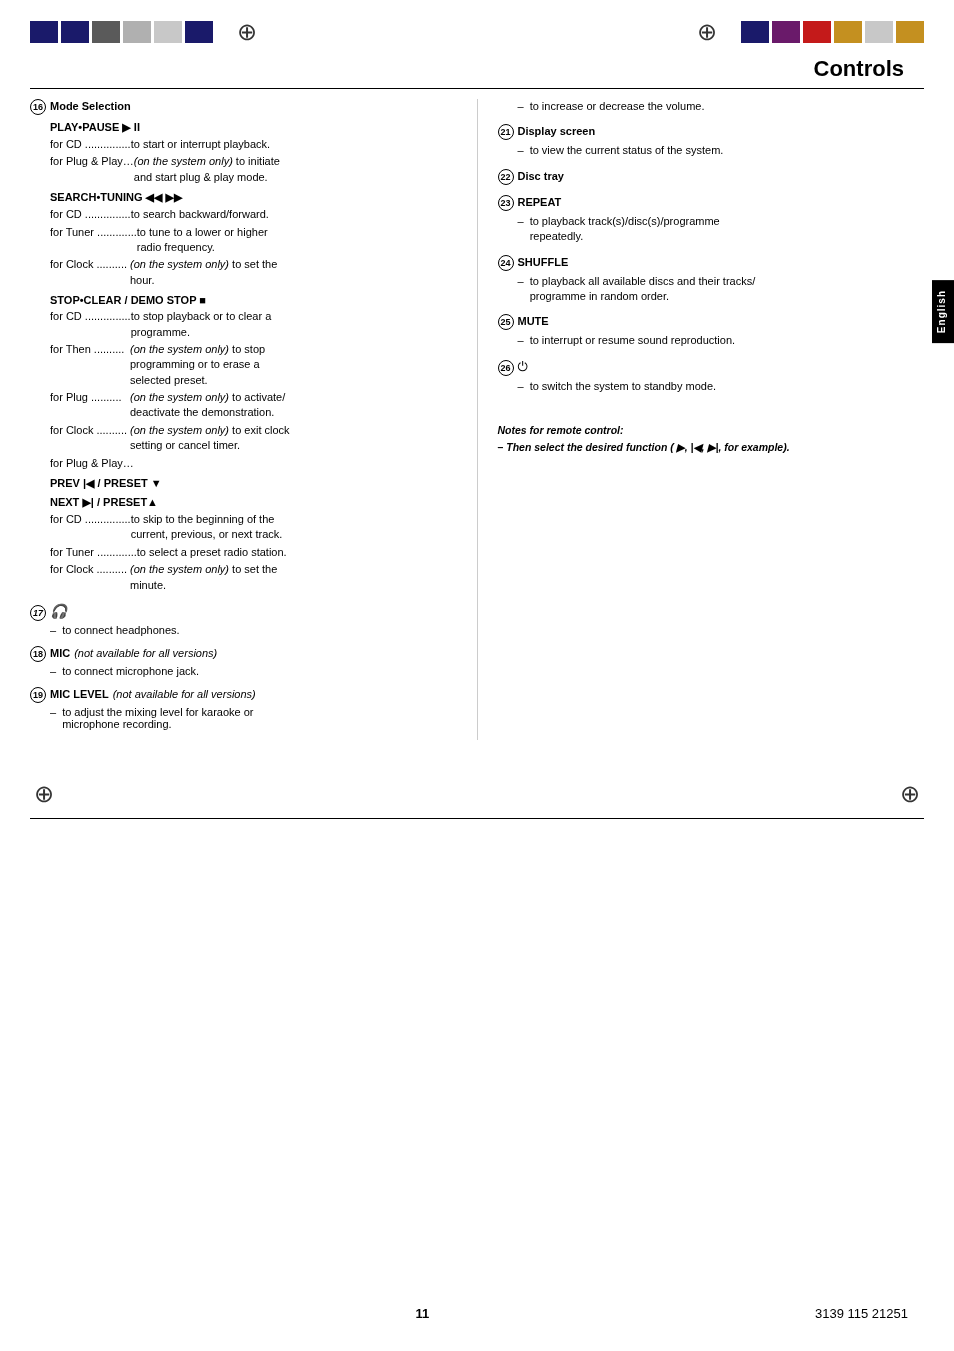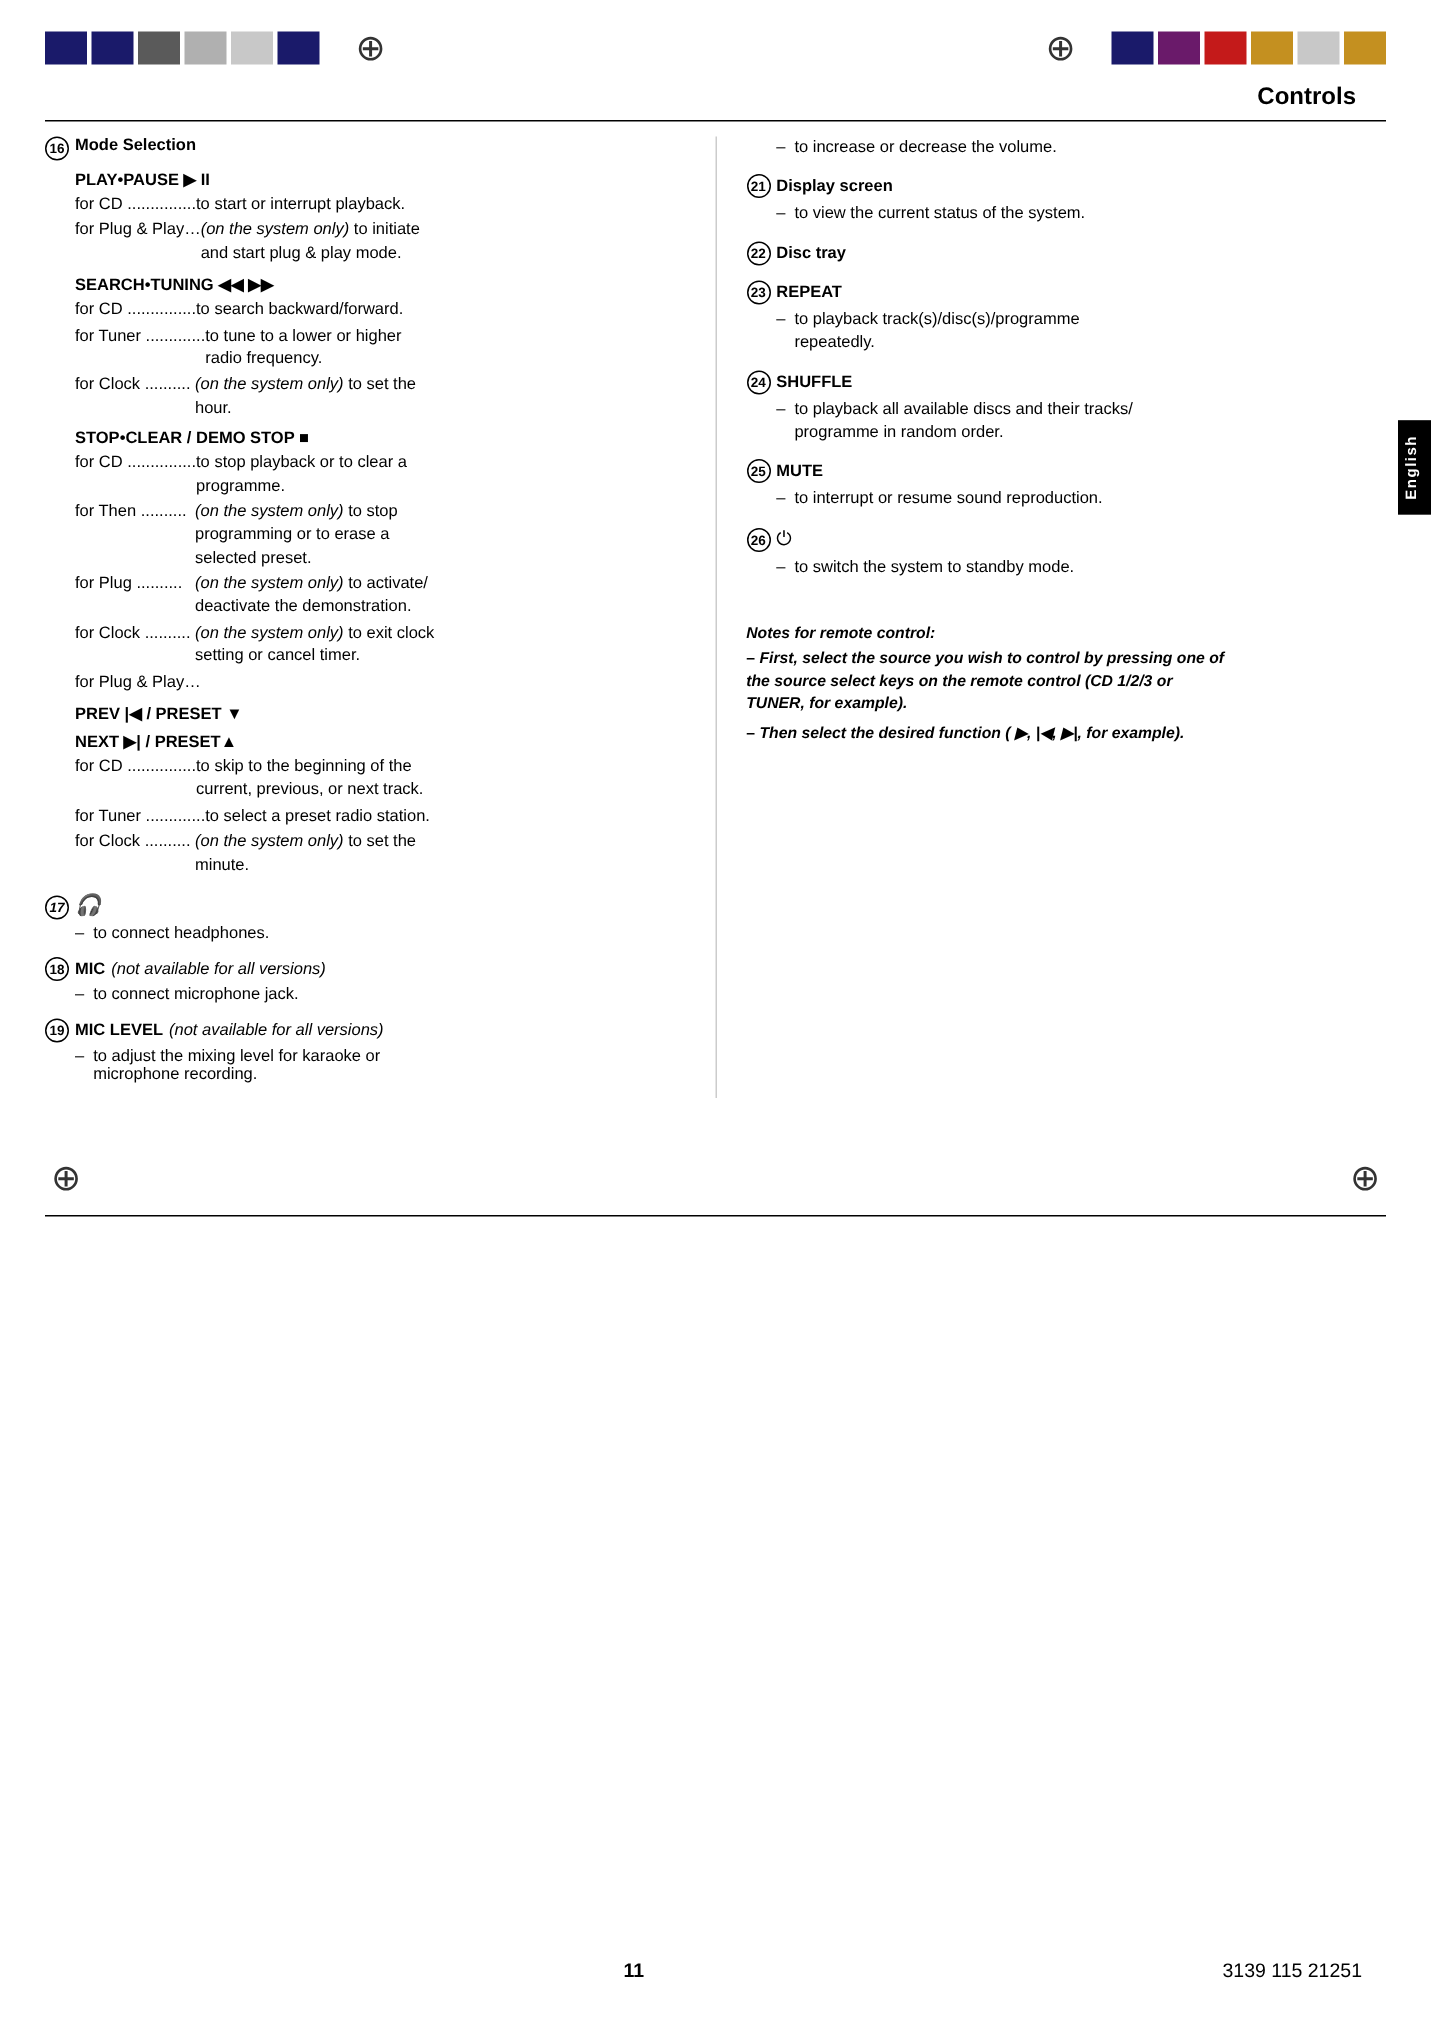--- a/index.html
+++ b/index.html
@@ -43,21 +43,21 @@
       font-size: 20px;
     }
 
     
     .page-title-area {
       text-align: right;
       padding-right: 50px;
       padding-bottom: 6px;
     }
     .page-title {
-      font-size: 16px;
+      font-size: 22px;
       font-weight: bold;
       color: #000;
     }
 
     
     .divider {
       border: none;
       border-top: 1px solid #000;
       margin: 0 30px;
     }
@@ -228,21 +228,21 @@
 
 <hr class="divider">
 
 <div class="english-tab">English</div>
 
 <div class="main-content">
 
   <div class="left-column">
 
     <div class="section">
-      <div style="display:flex; align-items:flex-start; margin-bottom:4px;">
+      <div style="display:flex; align-items:flex-end; margin-bottom:4px;">
         <span class="circle-num">16</span>
         <span class="section-header">Mode Selection</span>
       </div>
 
       <div class="indent">
         <div class="section-subheader">PLAY•PAUSE ▶ II</div>
         <div class="row">
           <span class="row-label">for CD ...............</span>
           <span class="row-desc">to start or interrupt playback.</span>
         </div>
@@ -413,23 +413,20 @@
       </div>
       <div class="rc-bullet">
         <span class="dash">–</span>
         <span>to switch the system to standby mode.</span>
       </div>
     </div>
 
     <div class="notes-box" style="margin-top:30px; margin-left:0;">
       <div class="notes-title">Notes for remote control:</div>
       <div class="note-item">
-        <strong>– <em>First, select the source you wish to control by pressing one of the source select keys on the remote control (CD 1/2/3 or TUNER, for example).</em></strong>
-      </div>
-      <div class="note-item">
         <strong>– <em>Then select the desired function ( ▶, |◀, ▶|, for example).</em></strong>
       </div>
     </div>
 
   </div>
 </div>
 
 <div style="display:flex; align-items:center; padding: 10px 30px; margin-top: 20px;">
   <div class="compass-icon" style="font-size:24px; color:#333;">⊕</div>
   <div style="flex:1;"></div>

